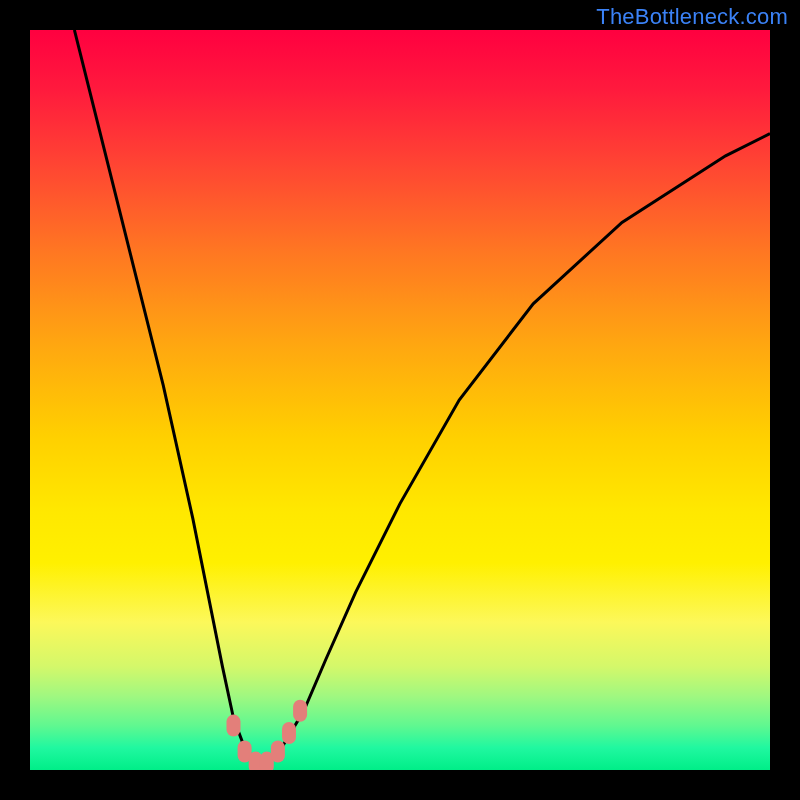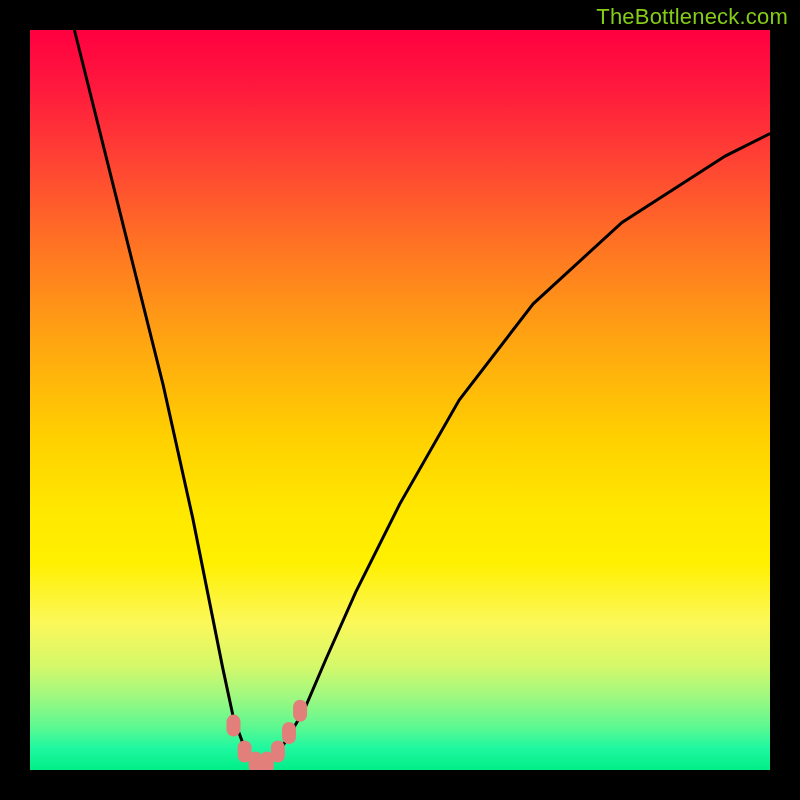--- a/index.html
+++ b/index.html
@@ -32,21 +32,21 @@
       #20f8a0 97%,
       #00ee88 100%
     );
   }
   .watermark {
     position: absolute;
     top: 4px;
     right: 12px;
     font-family: Arial, Helvetica, sans-serif;
     font-size: 22px;
-    color: #84cc16;
+    color: #3b82f6;
     font-weight: 400;
     letter-spacing: 0.2px;
     text-align: center;
   }
   svg.curves {
     position: absolute;
     left: 0;
     top: 0;
     width: 740px;
     height: 740px;

